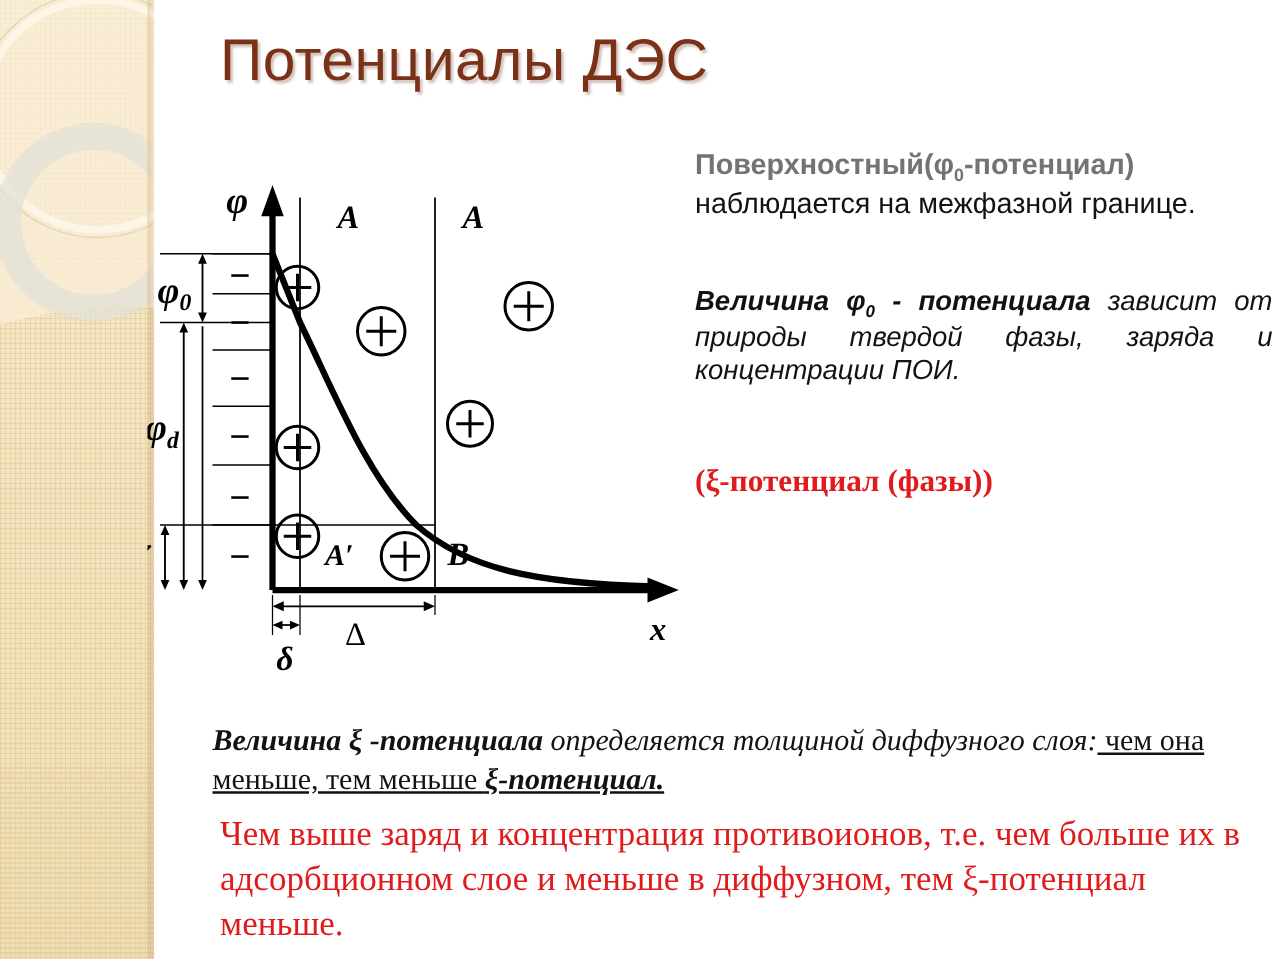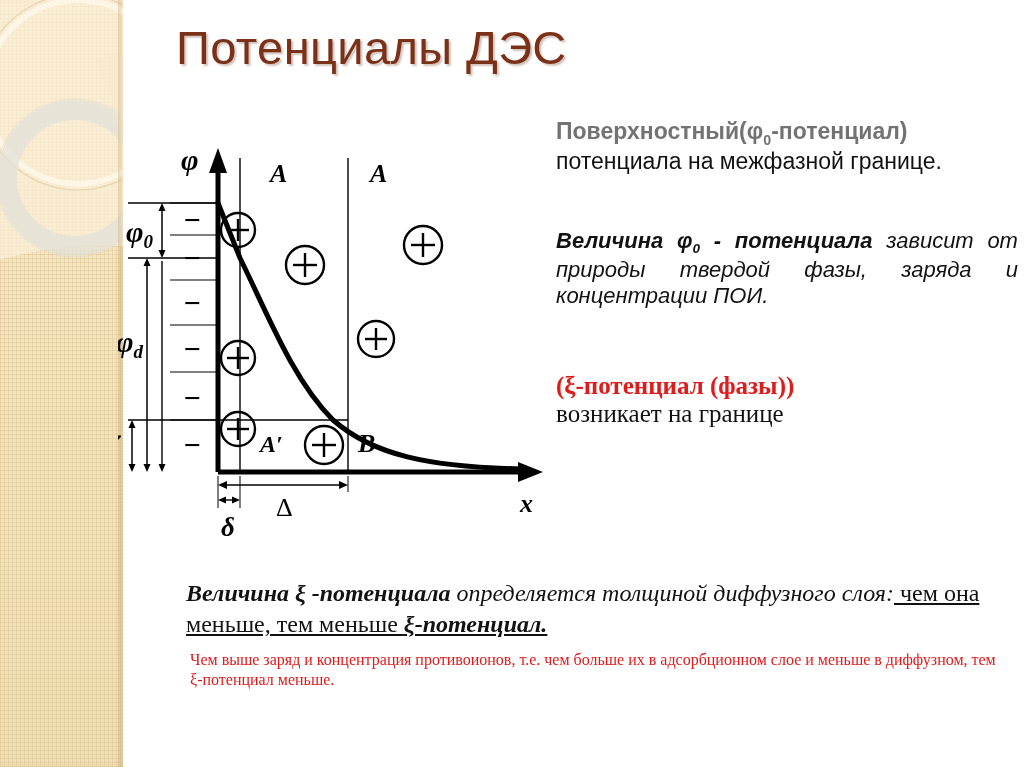--- a/index.html
+++ b/index.html
@@ -67,27 +67,27 @@
     color:#e01b1b;font-weight:bold;font-size:25px;line-height:1.1;
     font-family:"Liberation Serif", serif;
   }
   .serif-blk{
     color:#121212;font-size:25px;line-height:1.13;
     font-family:"Liberation Serif", serif;
   }
   .sub{font-size:.62em;vertical-align:sub;}
 
   
-  #bottom-1{position:absolute;left:186px;top:578px;width:800px;
+  #bottom-1{position:absolute;left:170px;top:578px;width:800px;
     font-family:"Liberation Serif", serif;font-size:24px;line-height:1.3;color:#121212;}
   #bottom-1 .bi{font-weight:bold;font-style:italic;}
   #bottom-1 .ii{font-style:italic;}
   #bottom-1 .ul{text-decoration:underline;}
-  #bottom-2{position:absolute;left:190px;top:650px;width:820px;
-    font-family:"Liberation Serif", serif;font-size:16px;line-height:1.28;color:#e01b1b;}
+  #bottom-2{position:absolute;left:176px;top:650px;width:820px;
+    font-family:"Liberation Serif", serif;font-size:28px;line-height:1.28;color:#e01b1b;}
 </style>
 </head>
 <body>
 
 <div id="deco-band">
   <svg id="deco-svg" viewBox="0 0 123 767">
     <defs>
       <clipPath id="bandclip">
           <rect x="0" y="0" width="123" height="767"></rect>
         </clipPath>
@@ -214,36 +214,35 @@
   <text x="240" y="312" font-family="'Liberation Serif', serif" font-size="26" font-weight="bold" font-style="italic" fill="#000">B</text>
 
   <text x="103" y="396" font-family="'Liberation Serif', serif" font-size="27" font-weight="bold" font-style="italic" fill="#000">δ</text>
   <text x="158" y="376" font-family="'Liberation Serif', serif" font-size="26" fill="#000">Δ</text>
 </svg>
 </div>
 
 <div class="rtxt" id="rt-block1">
   <div class="body-blk">
     <span class="lead-red">Поверхностный(φ</span><span class="lead-red sub">0</span><span class="lead-red">-потенциал)</span>
-    <span>потенциала на межфазной границе.</span>
+    <span>наблюдается на межфазной границе.</span>
   </div>
 </div>
 
 <div class="rtxt" id="rt-block2">
   <div class="ital-reg">
     <span class="ital-bold">Величина</span>
     <span class="ital-bold">φ</span><span class="ital-bold sub">0</span>
     <span class="ital-bold">-</span>
     <span class="ital-bold">потенциала</span>
     <span>зависит от природы твердой фазы, заряда и концентрации ПОИ.</span>
   </div>
 </div>
 
 <div class="rtxt" id="rt-block3">
   <div class="serif-red">(ξ-потенциал (фазы))</div>
-  <div class="serif-blk">возникает на границе</div>
 </div>
 
 <div id="bottom-1">
   <span class="bi">Величина ξ -потенциала</span><span class="ii"> определяется толщиной диффузного слоя:</span><span class="ul"> чем она меньше, тем меньше </span><span class="ul bi">ξ-потенциал.</span>
 </div>
 
 <div id="bottom-2">Чем выше заряд и концентрация противоионов, т.е. чем больше их в адсорбционном слое и меньше в диффузном,  тем ξ-потенциал меньше.</div>
 
 </body></html>

